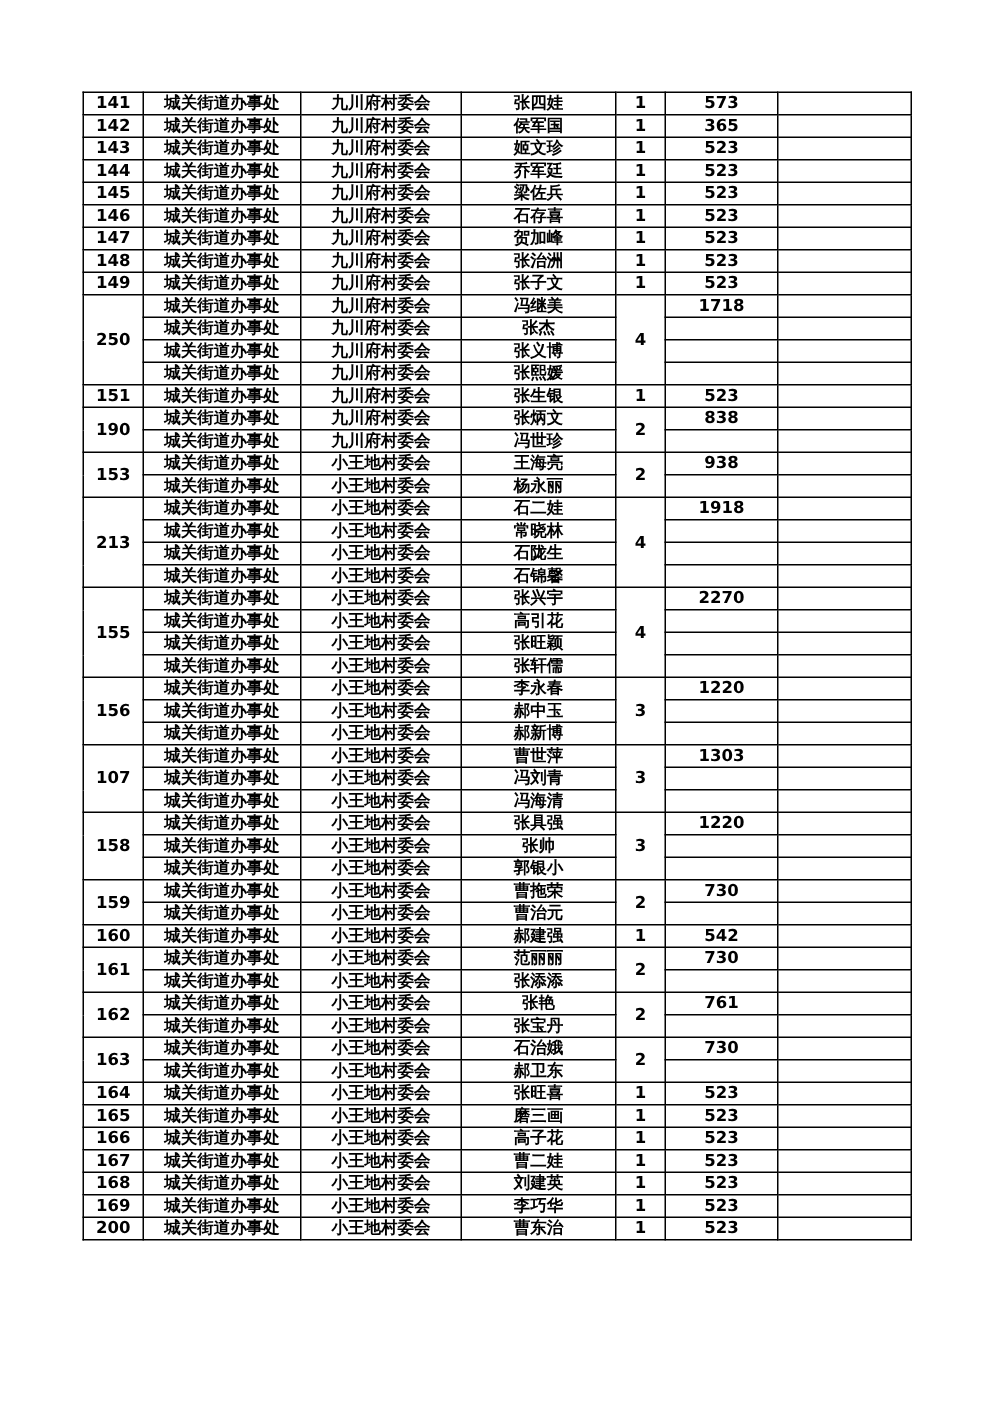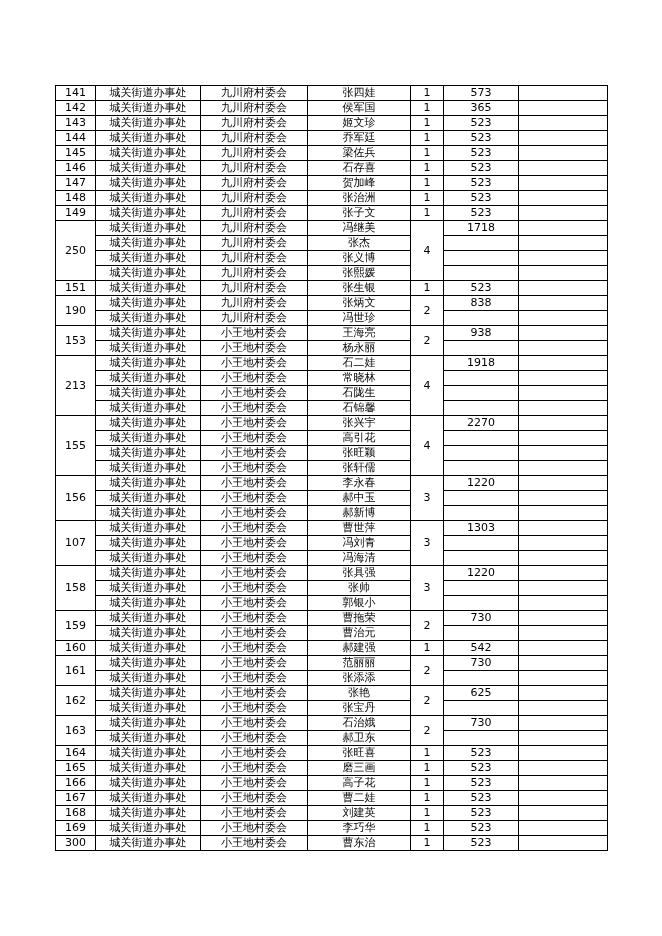--- a/index.html
+++ b/index.html
@@ -10,24 +10,25 @@
     font-family: "DejaVu Sans", "Liberation Sans", sans-serif;
   }
   .page {
     position: relative;
     width: 662px; height: 936px;
     background: #ffffff;
     overflow: hidden;
   }
   table.main {
     position: absolute;
-    left: 55px; top: 85px;
+    left: 55px; top: 61px;
     width: 552px;
     border-collapse: collapse;
     table-layout: fixed;
+    font-weight: bold;
   }
   table.main td {
     border: 1px solid #000000;
     font-size: 11px;
     line-height: 14px;
     height: 14.3px;
     padding: 0 1px;
     text-align: center;
     vertical-align: middle;
     color: #000000;
@@ -371,21 +372,21 @@
           <td>张添添</td>
           <td></td>
           <td></td>
         </tr>
         <tr>
           <td rowspan="2">162</td>
           <td>城关街道办事处</td>
           <td>小王地村委会</td>
           <td>张艳</td>
           <td rowspan="2">2</td>
-          <td>625</td>
+          <td>761</td>
           <td></td>
         </tr>
         <tr>
           <td>城关街道办事处</td>
           <td>小王地村委会</td>
           <td>张宝丹</td>
           <td></td>
           <td></td>
         </tr>
         <tr>
@@ -452,21 +453,21 @@
         <tr>
           <td>169</td>
           <td>城关街道办事处</td>
           <td>小王地村委会</td>
           <td>李巧华</td>
           <td>1</td>
           <td>523</td>
           <td></td>
         </tr>
         <tr>
-          <td>300</td>
+          <td>200</td>
           <td>城关街道办事处</td>
           <td>小王地村委会</td>
           <td>曹东治</td>
           <td>1</td>
           <td>523</td>
           <td></td>
         </tr>
       </tbody>
   </table>
 </div>

